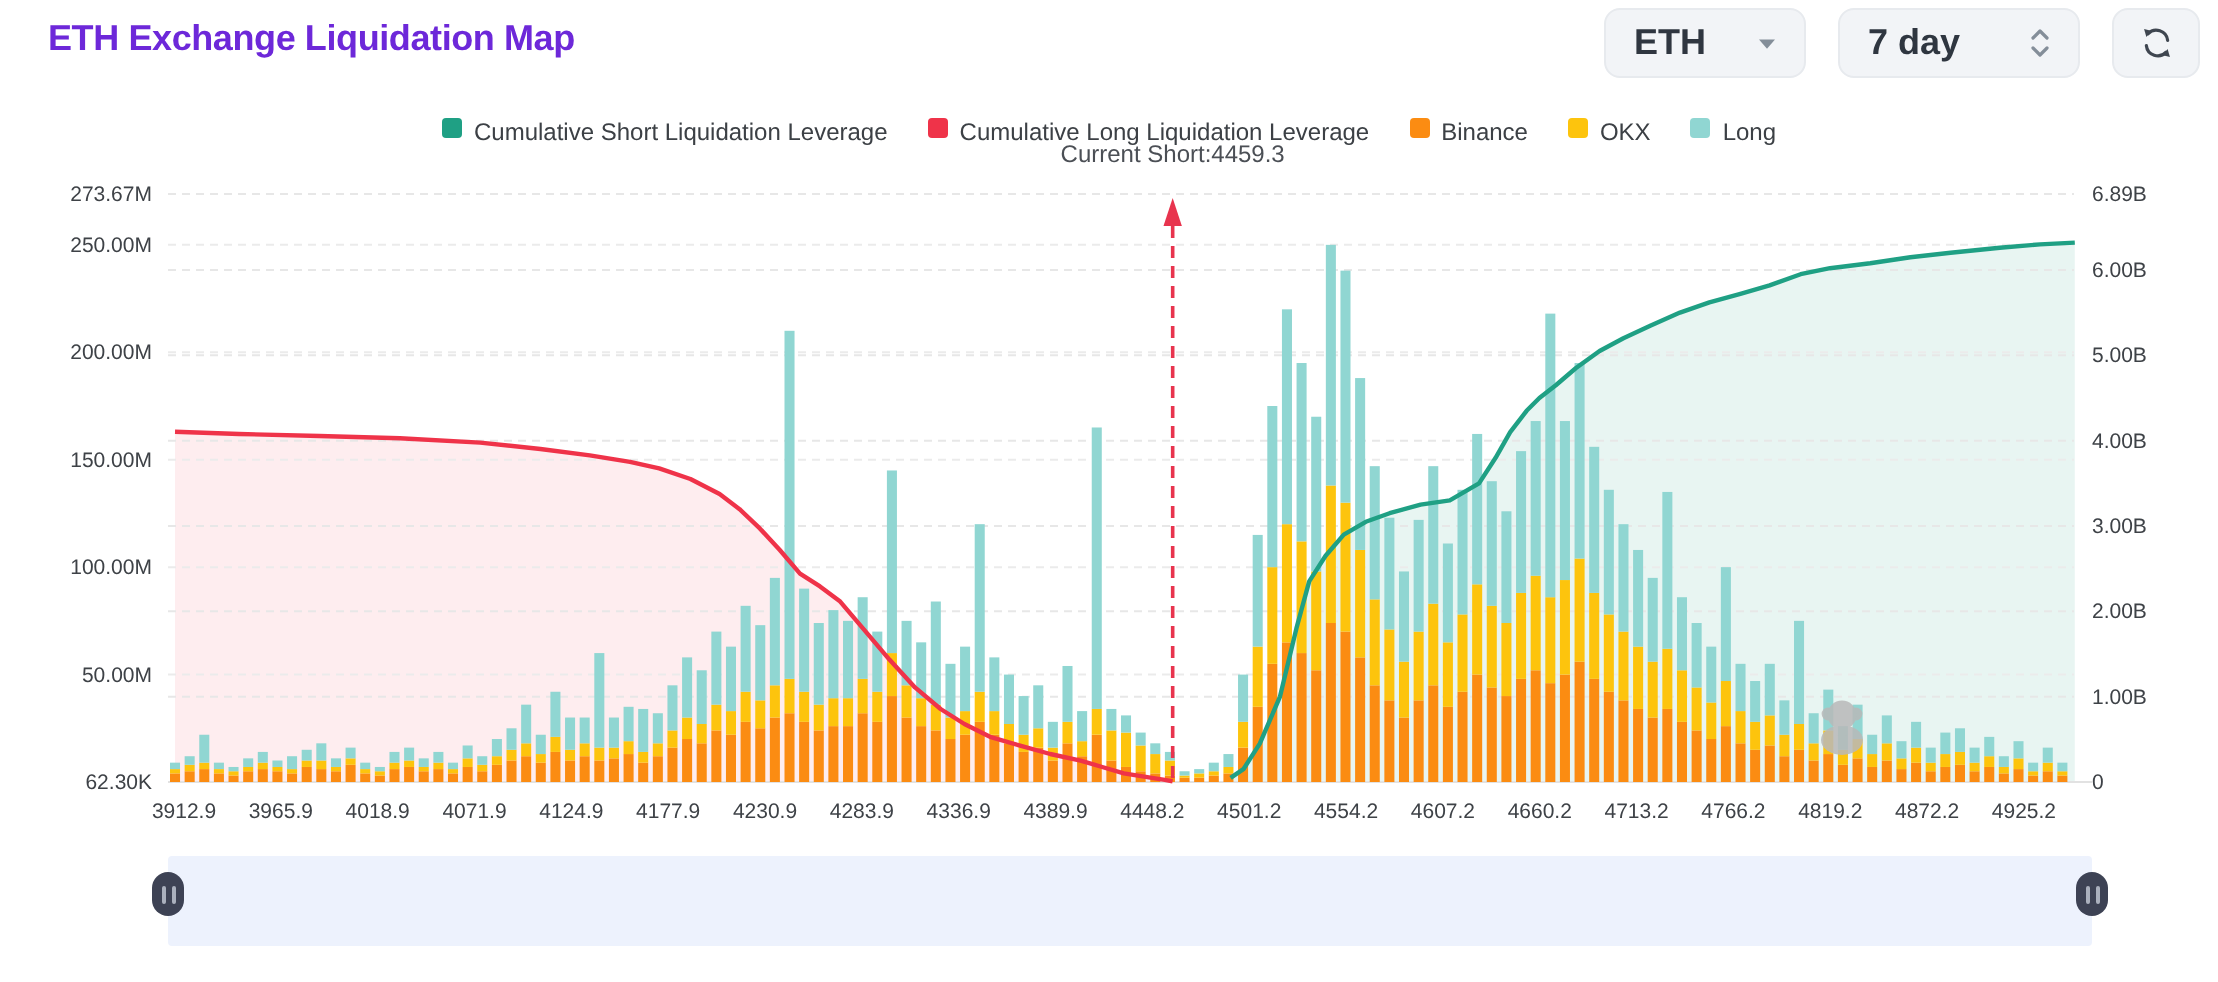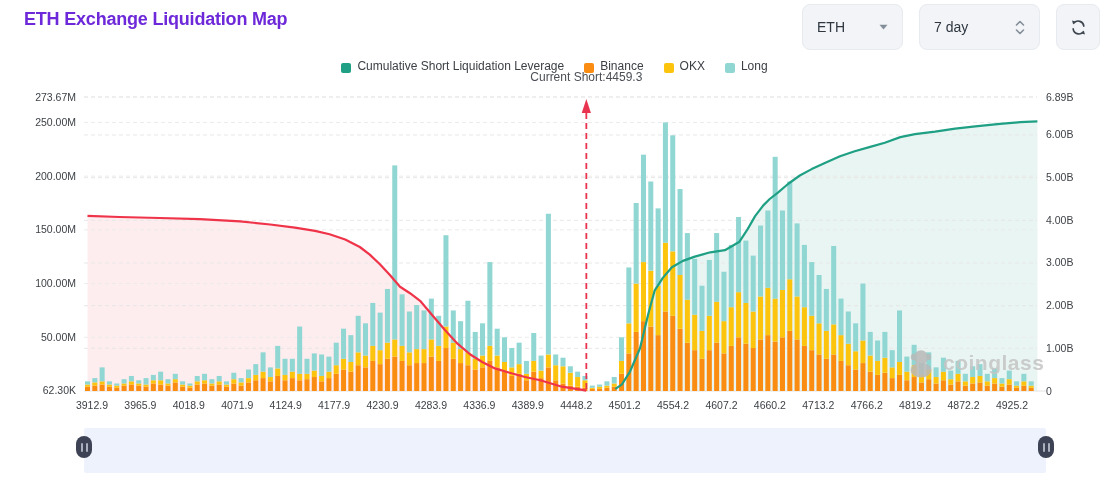--- a/index.html
+++ b/index.html
@@ -3,28 +3,28 @@
 <meta charset="utf-8">
 <style>
   * { margin:0; padding:0; box-sizing:border-box; }
   html,body { background:#fff; }
   body { font-family:"Liberation Sans", sans-serif; }
   .app { position:relative; width:1109px; height:491px; background:#fff; overflow:hidden; }
 
   .title { position:absolute; left:24px; top:9px; font-size:18px; font-weight:700; color:#6d28d9; letter-spacing:-0.2px; }
 
   .controls { position:absolute; right:9px; top:4px; display:flex; gap:16px; }
-  .ctrl { height:46px; background:#f2f4f7; border:1px solid #e7eaee; border-radius:8px;
-          display:flex; align-items:center; color:#2f3640; font-size:14px; cursor:pointer; }
+  .ctrl { height:35px; background:#f2f4f7; border:1px solid #e7eaee; border-radius:8px;
+          display:flex; align-items:center; color:#2f3640; font-size:18px; cursor:pointer;font-weight:bold; }
   .ctrl.coin { width:101px; padding:0 14px; justify-content:space-between; }
   .ctrl.range { width:121px; padding:0 14px; justify-content:space-between; }
   .ctrl.icon-btn { width:44px; justify-content:center; }
 
   .legend { position:absolute; top:59px; left:0; width:100%; display:flex; justify-content:center; gap:20px; }
-  .legend-item { display:flex; align-items:flex-end; gap:6px; font-size:12px; color:#3c4045; cursor:pointer; }
+  .legend-item { display:flex; align-items:flex-start; gap:6px; font-size:12px; color:#3c4045; cursor:pointer; }
   .swatch { width:10px; height:10px; border-radius:2px; display:inline-block; }
 
   .cur-price { position:absolute; top:70px; transform:translateX(-50%); font-size:12px; color:#4b4f55; white-space:nowrap; }
 
   svg.chart { position:absolute; left:0; top:0; }
   .ax { font-family:"Liberation Sans", sans-serif; font-size:10.5px; fill:#3e4247; }
 
   .watermark { position:absolute; left:905px; top:348px; display:flex; align-items:center; gap:6px; opacity:0.85; pointer-events:none; }
   .watermark .wm-text { font-size:21px; font-weight:700; color:#c5c5c5; letter-spacing:0.5px; }
 
@@ -64,20 +64,24 @@
         <polygon points="3.2,2.6 6.9,3.6 4.4,6.9" fill="#3f4650"></polygon>
         <polygon points="16.8,17.4 13.1,16.4 15.6,13.1" fill="#3f4650"></polygon>
       </svg>
     </div>
   </div>
 
   <div class="legend">
     <div class="legend-item">
       <span class="swatch" style="background: rgb(31, 160, 132);"></span>
       <span>Cumulative Short Liquidation Leverage</span>
+    </div>
+    <div class="legend-item">
+      <span class="swatch" style="background: rgb(239, 51, 73);"></span>
+      <span>Cumulative Long Liquidation Leverage</span>
     </div>
     <div class="legend-item">
       <span class="swatch" style="background: rgb(251, 140, 18);"></span>
       <span>Binance</span>
     </div>
     <div class="legend-item">
       <span class="swatch" style="background: rgb(253, 196, 13);"></span>
       <span>OKX</span>
     </div>
     <div class="legend-item">
@@ -555,21 +559,20 @@
   <div class="watermark">
     <svg width="32" height="30" viewBox="0 0 32 30">
       <g fill="#b9b9b9">
         <circle cx="9" cy="9" r="3.2"></circle>
           <circle cx="23" cy="9" r="3.2"></circle>
         <circle cx="16" cy="9.5" r="7.2"></circle>
         <ellipse cx="16" cy="22" rx="10.5" ry="7.5"></ellipse>
         <rect x="12" y="12" width="8" height="8" rx="3" fill="#b9b9b9"></rect>
       </g>
     </svg>
-    <span class="wm-text">coinglass</span>
   </div>
 
   <div class="navigator">
     <div class="nav-handle left">
         <i></i>
         <i></i>
       </div>
     <div class="nav-handle right">
         <i></i>
         <i></i>

